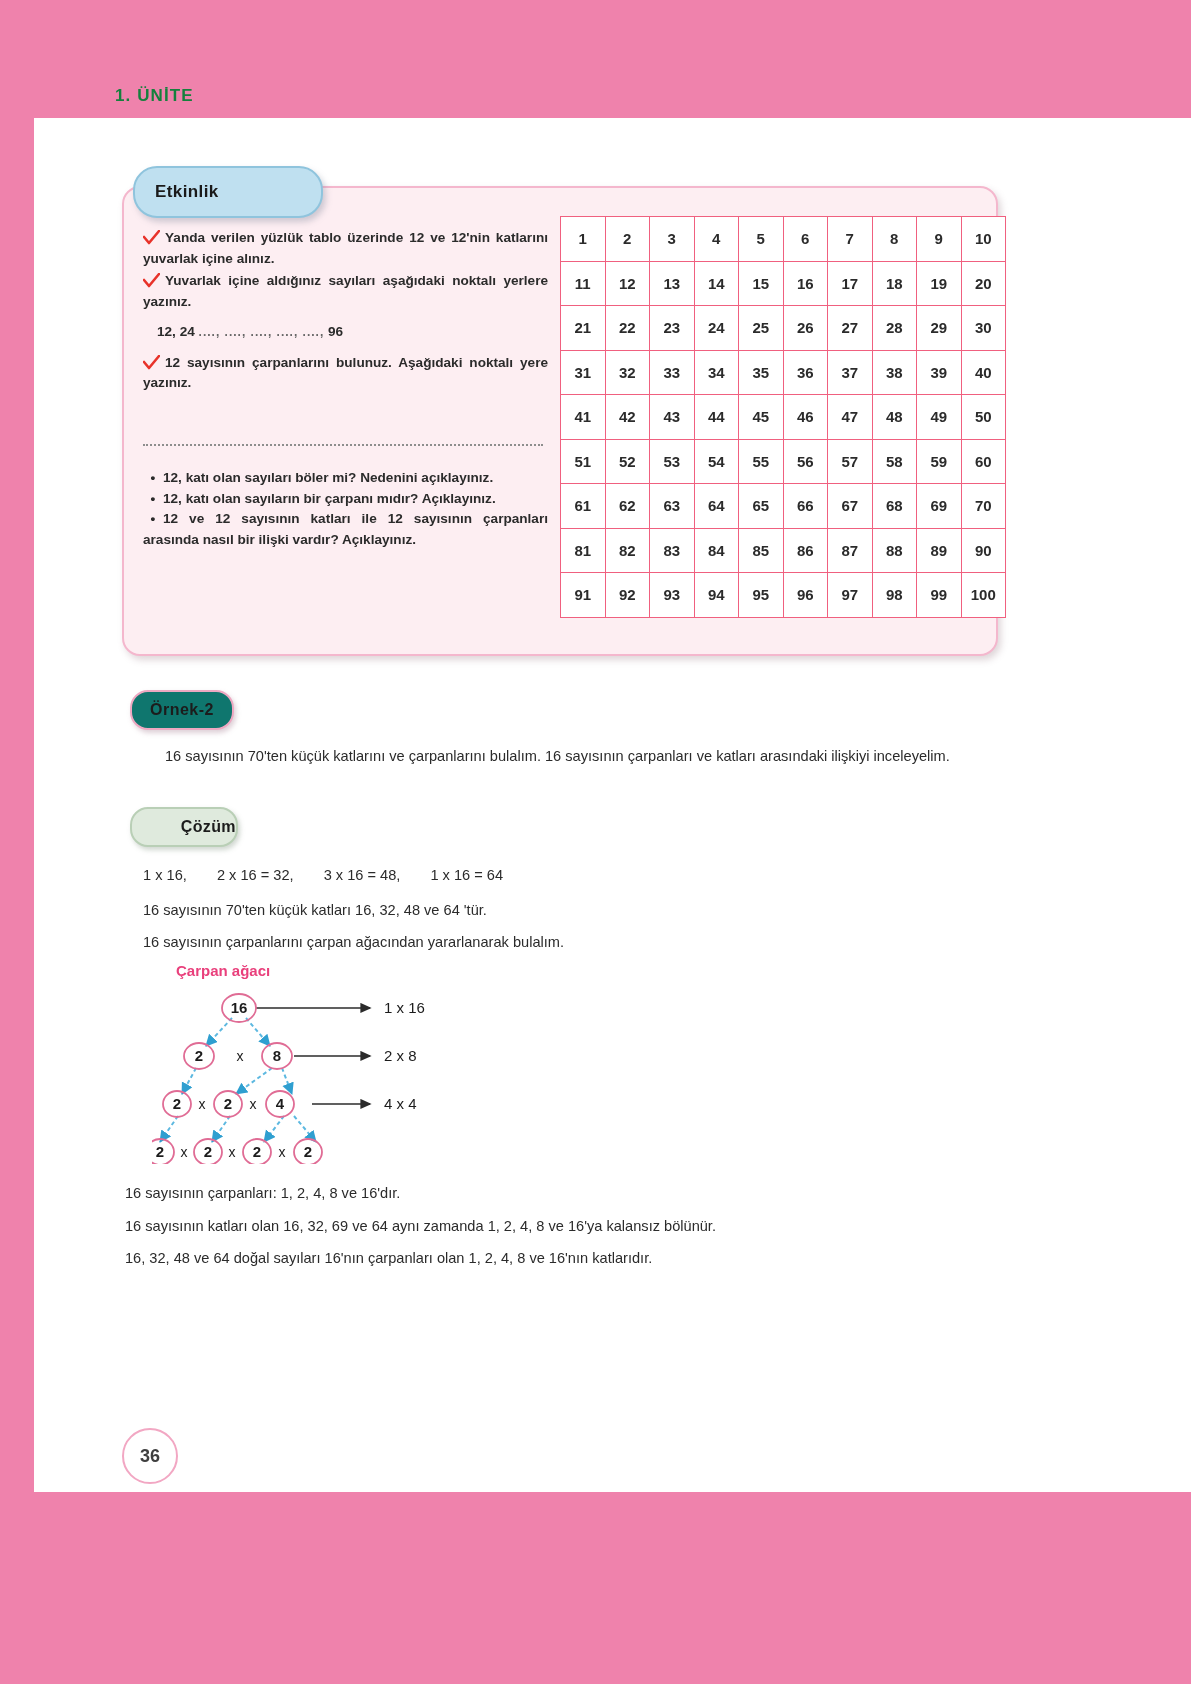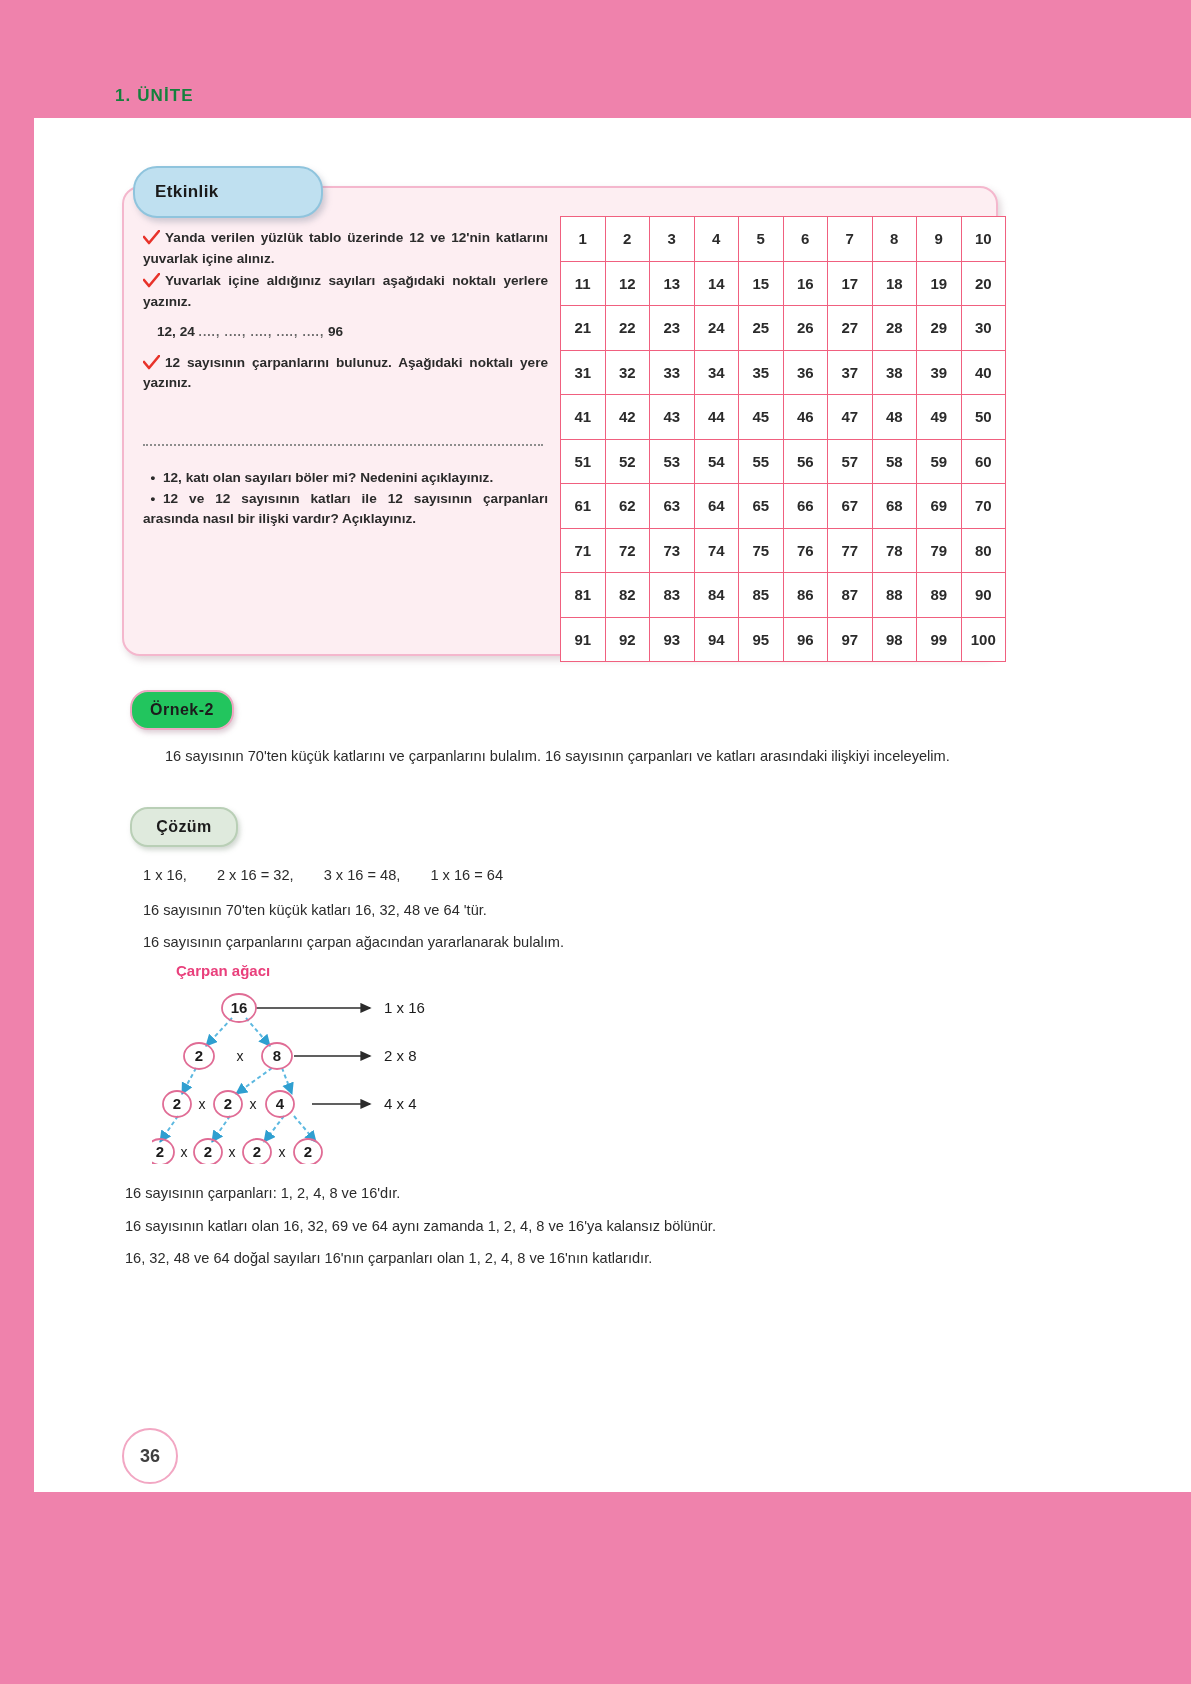--- a/index.html
+++ b/index.html
@@ -92,21 +92,21 @@
     border:1.6px solid #f0607f;
     text-align:center;vertical-align:middle;
     font-size:15px;font-weight:bold;color:#2b2b2b;
     background:#ffffff;
   }
 
   
   .ornek-badge{
     position:absolute;left:130px;top:690px;
     width:100px;height:36px;
-    background:#22c55e;
+    background:#0f766e;
     border:2px solid #eda8c1;
     border-radius:18px;
     box-shadow:2px 3px 5px rgba(160,120,140,.35);
     display:flex;align-items:center;justify-content:center;
   }
   .ornek-badge span{font-size:16px;font-weight:bold;color:#1c1c1c;letter-spacing:.5px;}
 
   .ornek-text{
     position:absolute;left:143px;top:745px;width:860px;
     font-size:14.6px;line-height:23px;color:#2b2b2b;text-align:justify;
@@ -114,21 +114,21 @@
   .ornek-text .ind{display:inline-block;width:22px;}
 
   
   .cozum-badge{
     position:absolute;left:130px;top:807px;
     width:104px;height:36px;
     background:#dfeadd;
     border:2px solid #b9cfb6;
     border-radius:18px;
     box-shadow:2px 3px 5px rgba(120,140,120,.35);
-    display:flex;align-items:center;justify-content:center;
+    display:flex;align-items:center;justify-content:flex-end;
   }
   .cozum-badge span{font-size:16px;font-weight:bold;color:#1c1c1c;letter-spacing:.4px;}
 
   .sol-line{
     position:absolute;left:143px;
     font-size:14.6px;color:#2b2b2b;line-height:22px;
   }
   .l1{top:864px;}
   .l2{top:899px;}
   .l3{top:931px;}
@@ -195,20 +195,23 @@
         </svg>
     </span><span>12 sayısının çarpanlarını bulunuz. Aşağıdaki noktalı yere yazınız.</span>
   </p>
 </div>
 
 <div class="dotted-row"></div>
 
 <div class="bullets">
   <p>
     <span class="bdot">•</span><span>12, katı olan sayıları böler mi? Nedenini açıklayınız.</span>
+  </p>
+  <p>
+    <span class="bdot">•</span><span>12, katı olan sayıların bir çarpanı mıdır? Açıklayınız.</span>
   </p>
   <p>
     <span class="bdot">•</span><span>12 ve 12 sayısının katları ile 12 sayısının çarpanları arasında nasıl bir ilişki vardır? Açıklayınız.</span>
   </p>
 </div>
 
 <table class="hundreds">
   <tbody id="hundreds-body">
       <tr>
         <td>1</td>
@@ -286,32 +289,20 @@
         <td>61</td>
         <td>62</td>
         <td>63</td>
         <td>64</td>
         <td>65</td>
         <td>66</td>
         <td>67</td>
         <td>68</td>
         <td>69</td>
         <td>70</td>
-      </tr>
-      <tr>
-        <td>71</td>
-        <td>72</td>
-        <td>73</td>
-        <td>74</td>
-        <td>75</td>
-        <td>76</td>
-        <td>77</td>
-        <td>78</td>
-        <td>79</td>
-        <td>80</td>
       </tr>
       <tr>
         <td>81</td>
         <td>82</td>
         <td>83</td>
         <td>84</td>
         <td>85</td>
         <td>86</td>
         <td>87</td>
         <td>88</td>

